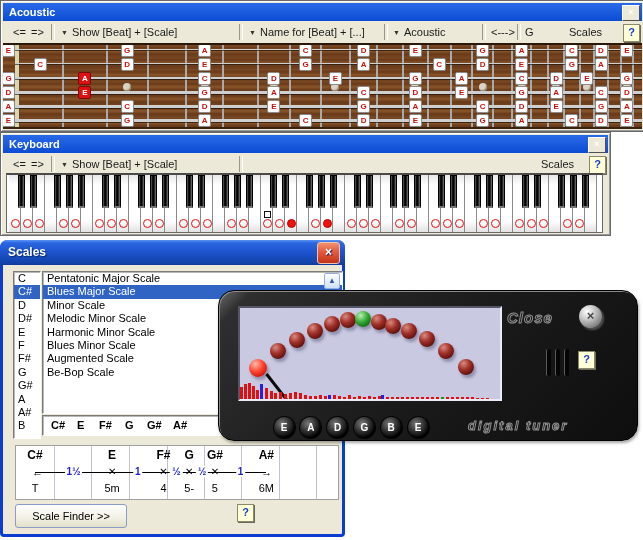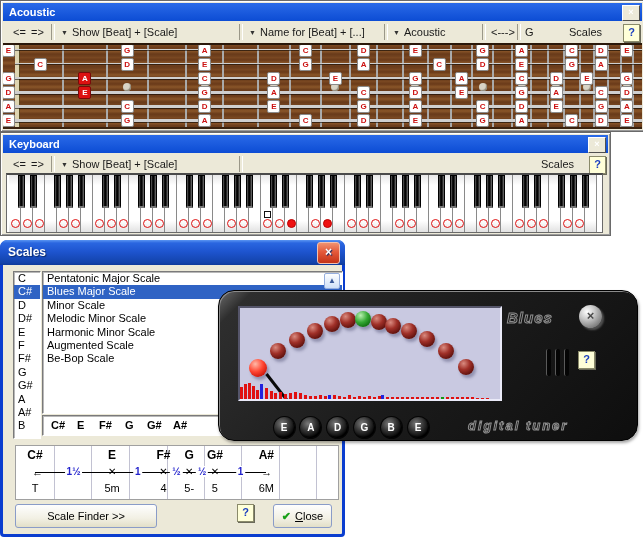--- a/index.html
+++ b/index.html
@@ -388,20 +388,21 @@
         <div class="litem">A</div>
         <div class="litem">A#</div>
         <div class="litem">B</div>
       </div>
     <div class="sunken" style="position:absolute;left:39px;top:28px;width:299px;height:141px;" id="scalelist">
         <div class="litem">Pentatonic Major Scale</div>
         <div class="litem sel">Blues Major Scale</div>
         <div class="litem">Minor Scale</div>
         <div class="litem">Melodic Minor Scale</div>
         <div class="litem">Harmonic Minor Scale</div>
+        <div class="litem">Blues Minor Scale</div>
         <div class="litem">Augmented Scale</div>
         <div class="litem">Be-Bop Scale</div>
       </div>
     <span class="scrollup" style="left:321px;top:30px;">▲</span>
     <div class="sunken" style="position:absolute;left:39px;top:172px;width:299px;height:19px;" id="notestrip">
         <div class="stripnote" style="left: 8px;">C#</div>
         <div class="stripnote" style="left: 34px;">E</div>
         <div class="stripnote" style="left: 56px;">F#</div>
         <div class="stripnote" style="left: 82px;">G</div>
         <div class="stripnote" style="left: 104px;">G#</div>
@@ -434,27 +435,24 @@
         <div class="ideg" style="left: 173.2px;">5-</div>
         <div class="ix" style="left: 173.2px;">✕</div>
         <div class="igap" style="left: 186.05px;">½</div>
         <div class="inote" style="left: 198.9px;">G#</div>
         <div class="ideg" style="left: 198.9px;">5</div>
         <div class="ix" style="left: 198.9px;">✕</div>
         <div class="igap" style="left: 224.6px;">1</div>
         <div class="inote" style="left: 250.3px;">A#</div>
         <div class="ideg" style="left: 250.3px;">6M</div>
       </div>
-    <div class="xpbtn" style="left:12px;top:261px;width:142px;">
+    <div class="xpbtn" style="left:12px;top:261px;width:112px;">
       <span>Scale Finder  &gt;&gt;</span>
     </div>
     <span class="qbtn" style="left:234px;top:261px;position:absolute;">?</span>
-    <div class="xpbtn" style="left:270px;top:261px;width:59px;">
-      <span class="check">✔</span><span class="ulfirst">Close</span>
-    </div>
   </div>
 
   <div id="tuner">
     <div id="display">
         <div class="ball hot" style="left: 9px; top: 51px;"></div>
         <div class="ball" style="left: 30px; top: 35px;"></div>
         <div class="ball" style="left: 49px; top: 24px;"></div>
         <div class="ball" style="left: 67px; top: 15px;"></div>
         <div class="ball" style="left: 84px; top: 8px;"></div>
         <div class="ball" style="left: 100px; top: 4px;"></div>
@@ -512,21 +510,21 @@
         <div class="sbar" style="left: 206px; bottom: 0px; height: 2px; background: rgb(224, 16, 16);"></div>
         <div class="sbar" style="left: 211px; bottom: 0px; height: 2px; background: rgb(224, 16, 16);"></div>
         <div class="sbar" style="left: 216px; bottom: 0px; height: 2px; background: rgb(224, 16, 16);"></div>
         <div class="sbar" style="left: 221px; bottom: 0px; height: 2px; background: rgb(224, 16, 16);"></div>
         <div class="sbar" style="left: 226px; bottom: 0px; height: 2px; background: rgb(224, 16, 16);"></div>
         <div class="sbar" style="left: 231px; bottom: 0px; height: 2px; background: rgb(224, 16, 16);"></div>
         <div class="sbar" style="left: 236px; bottom: 0px; height: 1px; background: rgb(224, 16, 16);"></div>
         <div class="sbar" style="left: 241px; bottom: 0px; height: 1px; background: rgb(224, 16, 16);"></div>
         <div class="sbar" style="left: 246px; bottom: 0px; height: 1px; background: rgb(224, 16, 16);"></div>
       </div>
-    <span class="etched" style="position:absolute;left:288px;top:18px;font-size:15px;">Blues</span>
+    <span class="etched" style="position:absolute;left:288px;top:18px;font-size:15px;">Close</span>
     <div id="pwrbtn" style="left:360px;top:14px;"><span>×</span></div>
     <span class="grillbar" style="left:327px;top:58px;"></span>
     <span class="grillbar" style="left:336px;top:58px;"></span>
     <span class="grillbar" style="left:345px;top:58px;"></span>
     <span class="qbtn" style="left:359px;top:60px;position:absolute;">?</span>
     <span class="etched" id="dtuner" style="position:absolute;left:249px;top:127px;">digital tuner</span>
     <div id="strbtns"></div>
   <div class="tbtn" style="left: 54.5px; top: 126px;">E</div>
       <div class="tbtn" style="left: 81.3px; top: 126px;">A</div>
       <div class="tbtn" style="left: 108.1px; top: 126px;">D</div>

